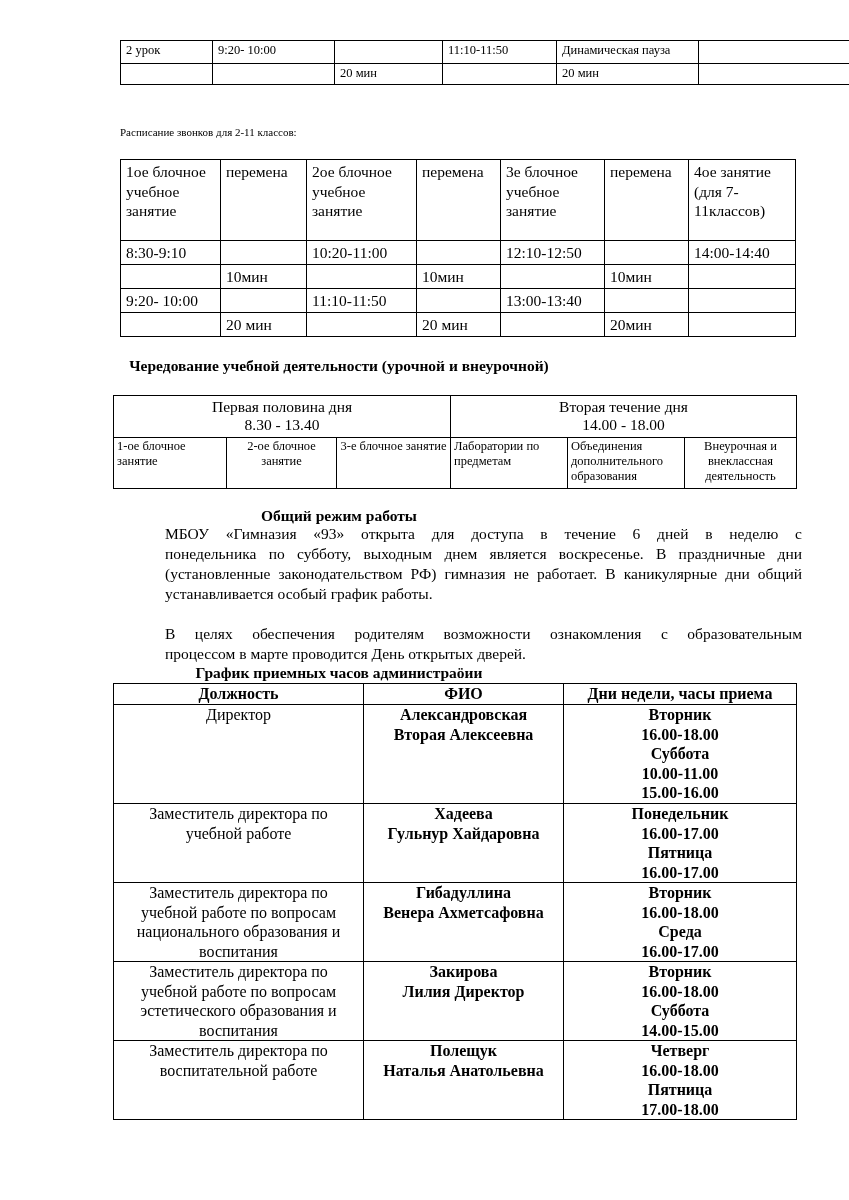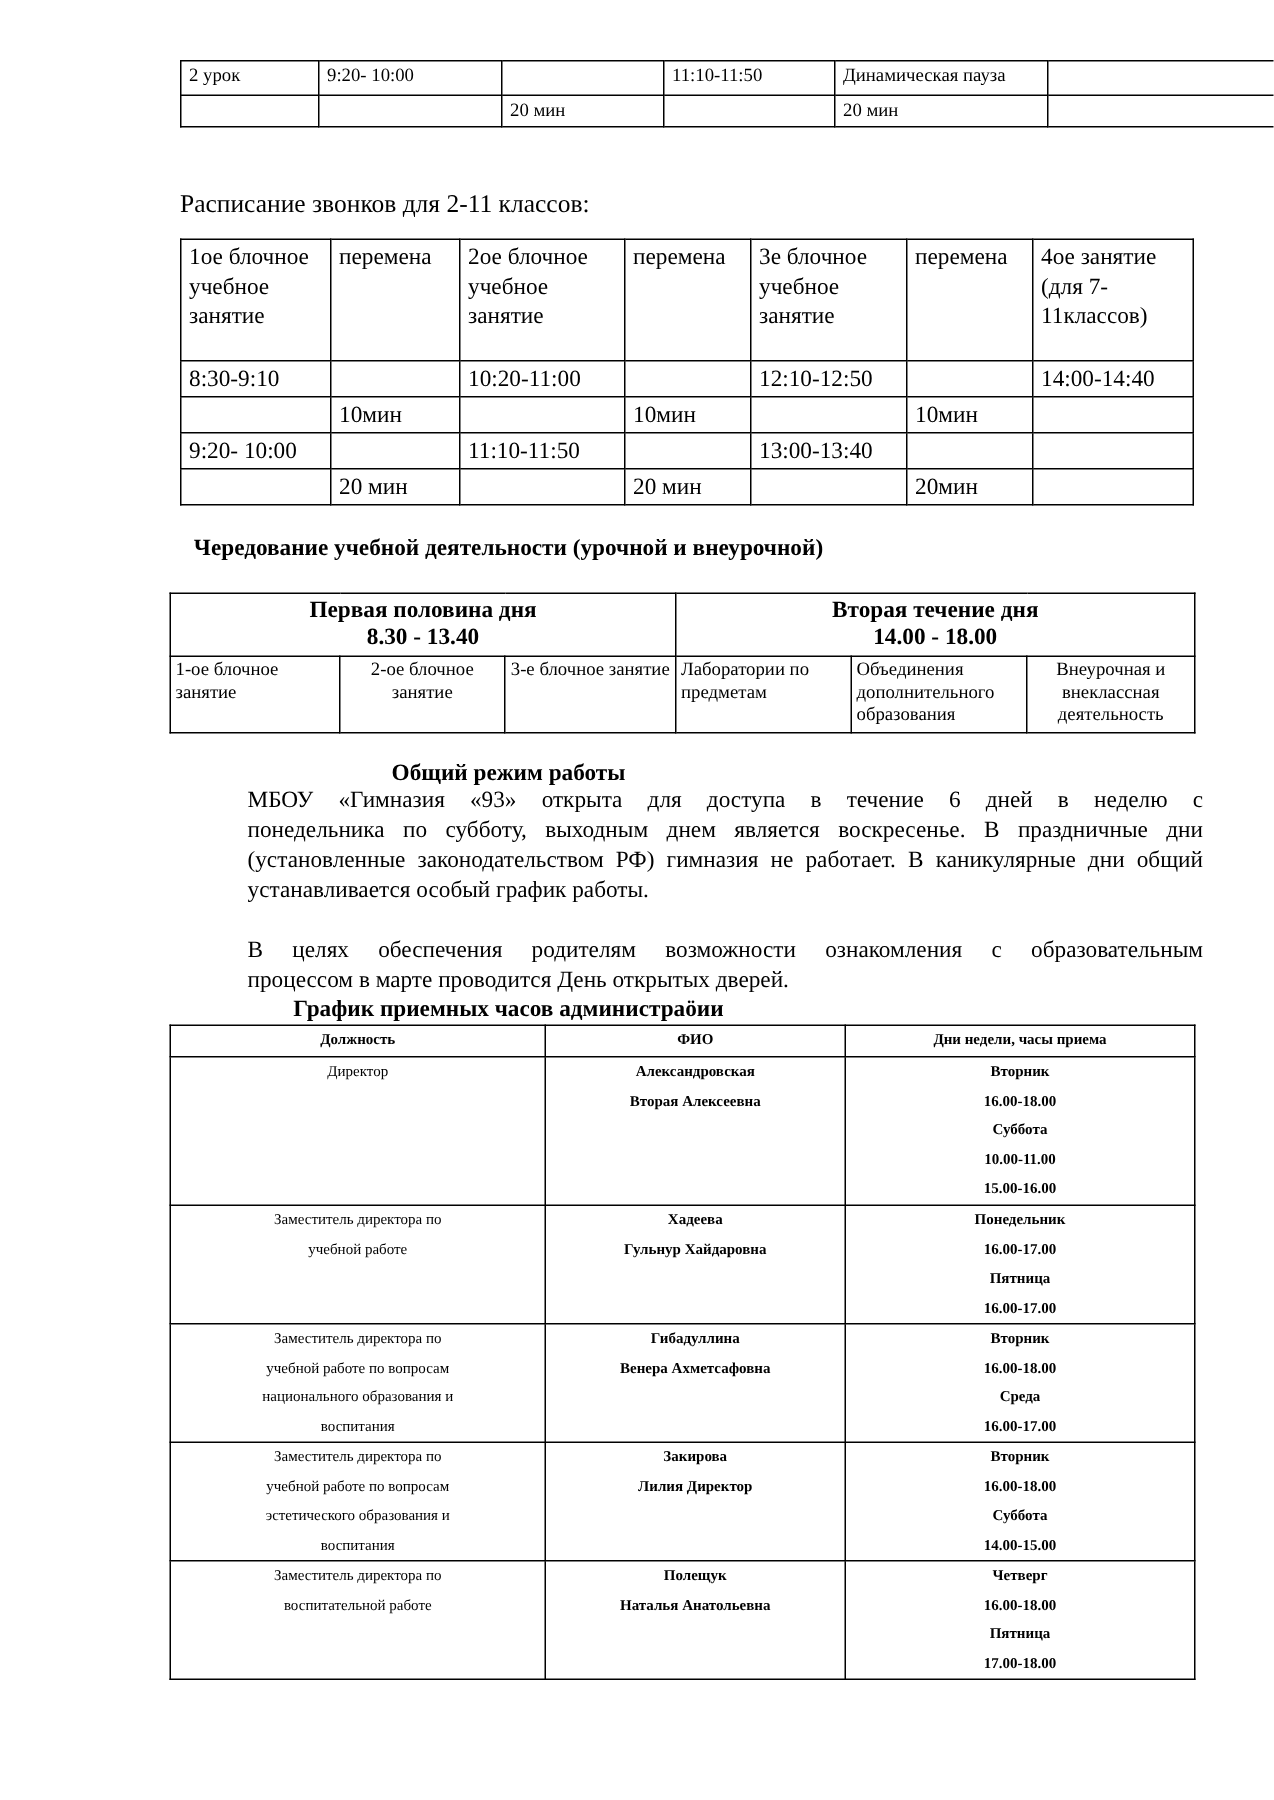--- a/index.html
+++ b/index.html
@@ -8,49 +8,49 @@
     font-family: "Liberation Serif", "DejaVu Serif", serif; color: #000;
   }
   table { border-collapse: collapse; position: absolute; }
   td, th { border: 1px solid #000; vertical-align: top; padding: 0 5px; }
 
   
   #t1 { left: 120px; top: 40px; width: 784px; font-size: 12.5px; line-height: 14px; }
   #t1 td { height: 20px; padding: 2px 5px 0 5px; }
   #t1 tr.r2 td { height: 18px; }
 
-  .heading-line { position: absolute; font-size: 17px; }
+  .heading-line { position: absolute; font-size: 11px; }
   #bell-title { left: 120px; top: 126px; }
 
   
   #t2 { left: 120px; top: 159px; width: 676px; font-size: 15.5px; line-height: 19.5px; }
   #t2 td { padding: 2px 5px 0 5px; }
   #t2 tr.hdr td { height: 78px; }
   #t2 tr.data td { height: 21px; }
 
   .center-title { position: absolute; left: 0; width: 678px; text-align: center; font-weight: bold; font-size: 15.5px; }
   #alt-title { top: 357px; }
 
   
   #t3 { left: 113px; top: 395px; width: 684px; }
-  #t3 td.half { text-align: center; font-weight: bold; font-size: 15.5px; line-height: 18px; padding: 2px 5px; height: 37px; }
+  #t3 td.half { text-align: center; font-weight: normal; font-size: 15.5px; line-height: 18px; padding: 2px 5px; height: 37px; }
   #t3 td.cell { font-size: 12.5px; line-height: 15px; height: 48px; text-align: center; padding: 1px 3px; margin-left: 20px; }
   #t3 td.cell.left { text-align: left; }
 
   #regime-title { top: 507px; }
   .para { position: absolute; left: 132px; width: 670px; font-size: 15.5px; line-height: 20px; text-align: justify; }
   #p1 { top: 524px; text-indent: 33px; }
   #p2 { top: 624px; text-indent: 33px; }
   .jline { display: block; text-align: justify; text-align-last: justify; }
   .jline.last { text-align-last: left; }
 
   #reception-title { top: 664px; }
 
   
-  #t4 { left: 113px; top: 683px; width: 684px; font-size: 10px; line-height: 19.5px; }
+  #t4 { left: 113px; top: 683px; width: 684px; font-size: 16px; line-height: 19.5px; }
   #t4 td, #t4 th { text-align: center; padding: 0 4px; }
   #t4 th { font-weight: bold; height: 20px; }
   #t4 td.name, #t4 td.days { font-weight: bold; }
   #t4 tr.row1 td { height: 98px; }
   #t4 tr.row td { height: 78px; }
 </style>
 </head>
 <body>
 
 <table id="t1">

